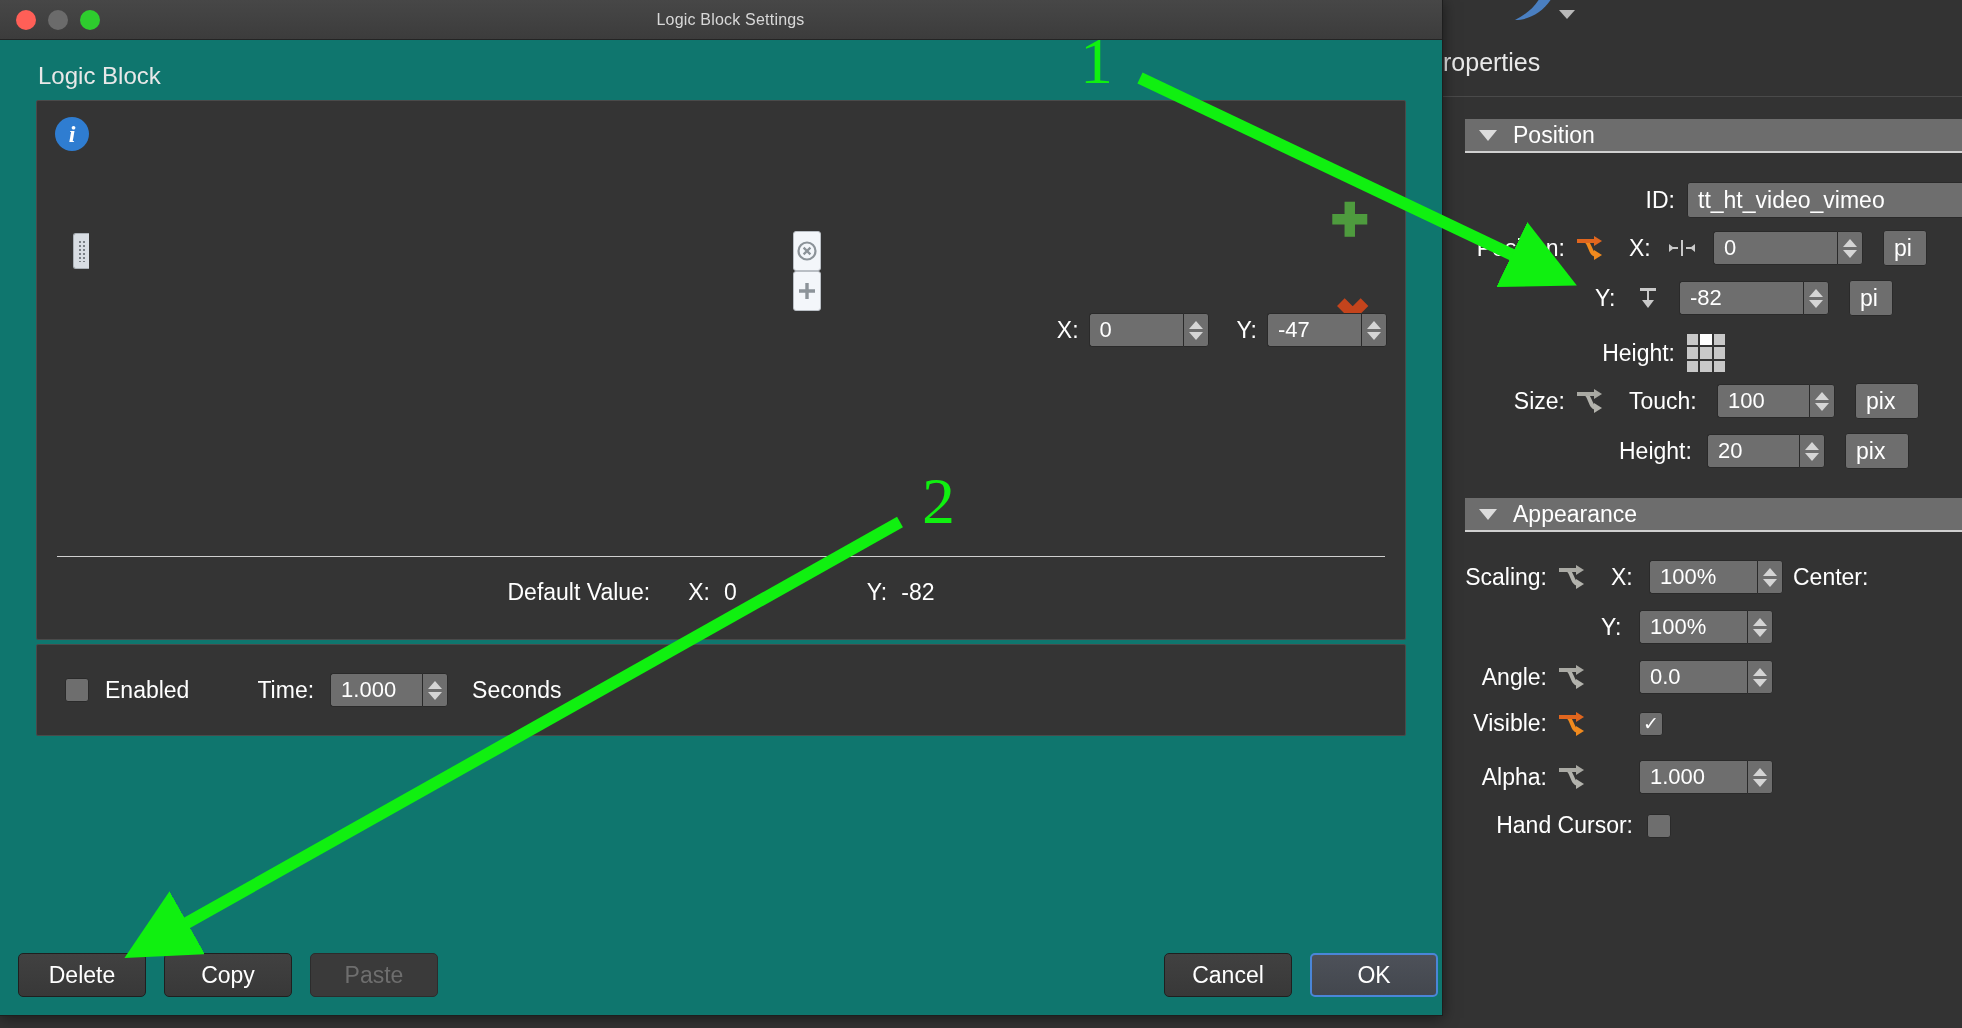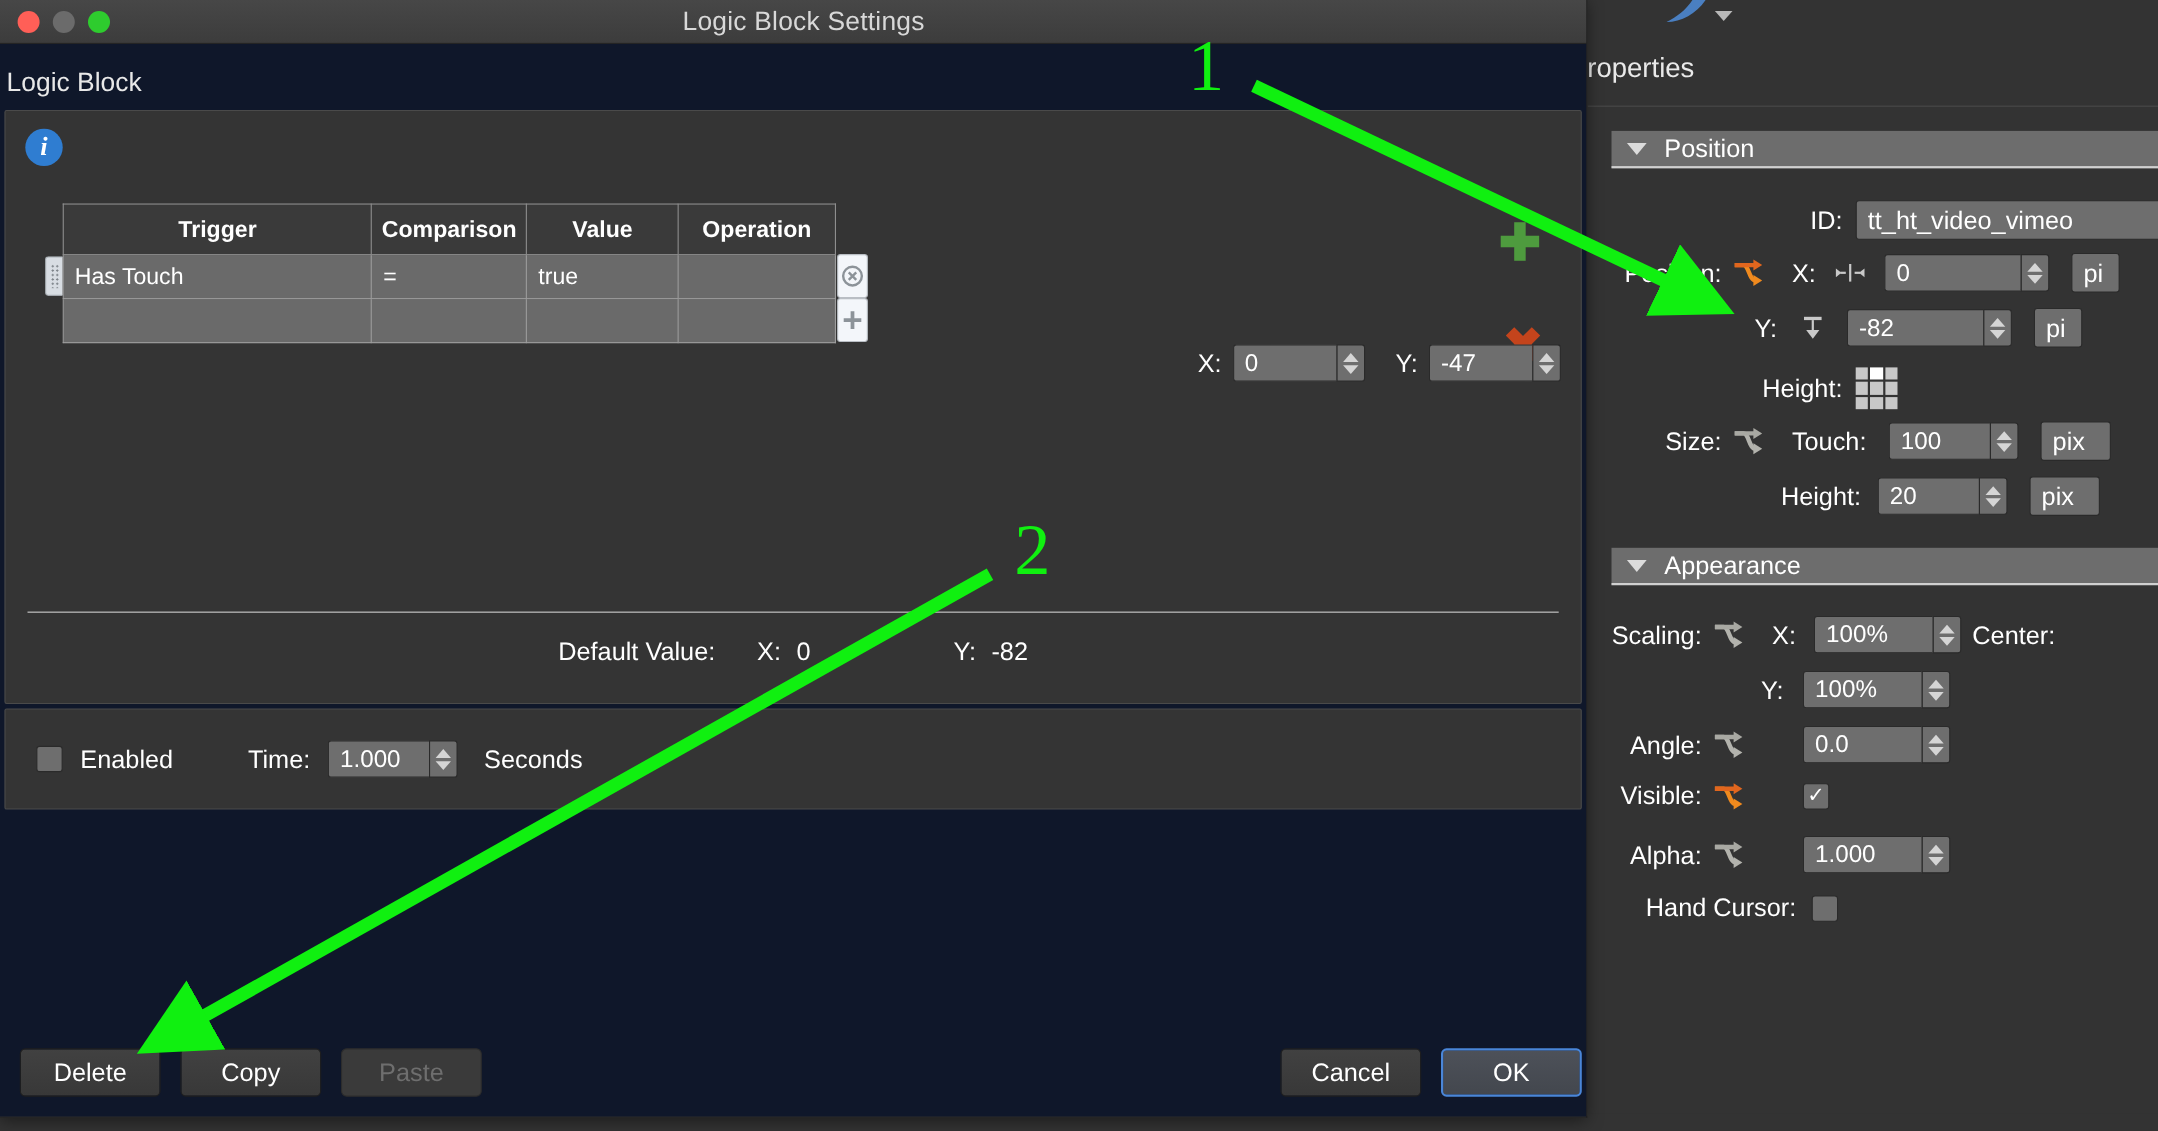--- a/index.html
+++ b/index.html
@@ -27,24 +27,24 @@
     border-bottom: 1px solid #242424;
     display: flex; align-items: center;
   }
   .traffic { display: flex; gap: 12px; margin-left: 16px; }
   .dot { width: 20px; height: 20px; border-radius: 50%; }
   .dot.red { background: #ff5f57; }
   .dot.yellow { background: #6b6b6b; }
   .dot.green { background: #2ecc2e; }
   .title-text {
     position: absolute; left: 0; right: 0; text-align: center;
-    color: #d8d8d8; font-size: 24px; letter-spacing: .2px; margin-left: 19px;
-  }
-
-  .dialog-body { position: relative; padding: 0 4px; height: calc(100% - 40px); background: #0f172a; }
+    color: #d8d8d8; font-size: 16px; letter-spacing: .2px; margin-left: 19px;
+  }
+
+  .dialog-body { position: relative; padding: 0 36px; height: calc(100% - 40px); background: #0f766e; }
 
   .section-label { color: #e8e8e8; font-size: 24px; padding: 22px 0 10px 2px; }
 
   .group-box {
     position: relative;
     border: 1px solid #4a4a4a;
     background: #343434;
     border-radius: 2px;
   }
   #logic-box { height: 540px; }
@@ -474,44 +474,20 @@
             <circle cx="11" cy="11" r="8.5" fill="none" stroke="#8c9399" stroke-width="2.2"></circle>
             <path d="M7.6 7.6 L14.4 14.4 M14.4 7.6 L7.6 14.4" stroke="#8c9399" stroke-width="2.2"></path>
           </svg>
         </div>
         <div class="side-btn" id="row-add-btn">
           <svg width="22" height="22" viewBox="0 0 22 22">
             <path d="M11 3 L11 19 M3 11 L19 11" stroke="#8c9399" stroke-width="3.4"></path>
           </svg>
         </div>
 
-        <table class="logic-table">
-          <thead>
-            <tr>
-              <th class="col-trigger">Trigger</th>
-              <th class="col-comparison">Comparison</th>
-              <th class="col-value">Value</th>
-              <th class="col-operation">Operation</th>
-            </tr>
-          </thead>
-          <tbody>
-            <tr>
-              <td>Has Touch</td>
-              <td>=</td>
-              <td>true</td>
-              <td></td>
-            </tr>
-            <tr>
-              <td></td>
-              <td></td>
-              <td></td>
-              <td></td>
-            </tr>
-          </tbody>
-        </table>
 
         <div class="xy-row">
           <span class="lbl">X:</span>
           <span class="num-field">
             <span class="num-input" style="width:94px;">0</span>
             <span class="spin">
               <span class="arr-up"></span>
               <span class="arr-dn"></span>
             </span>
           </span>

